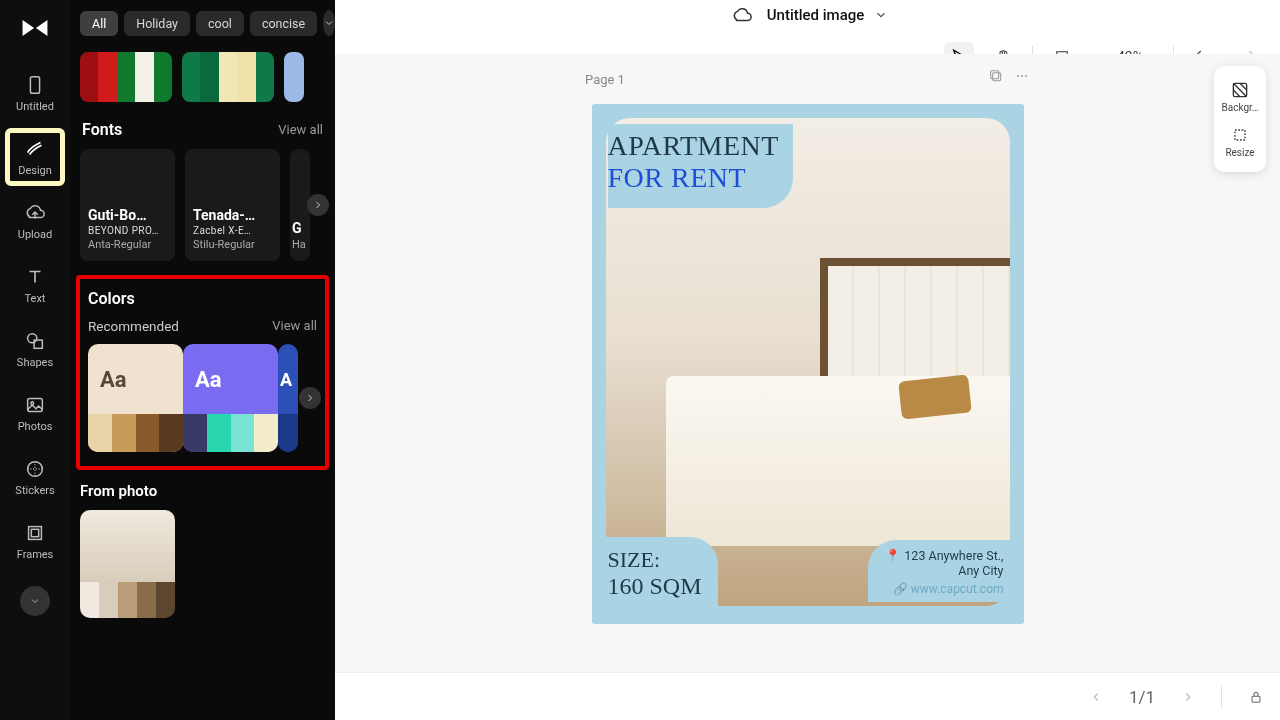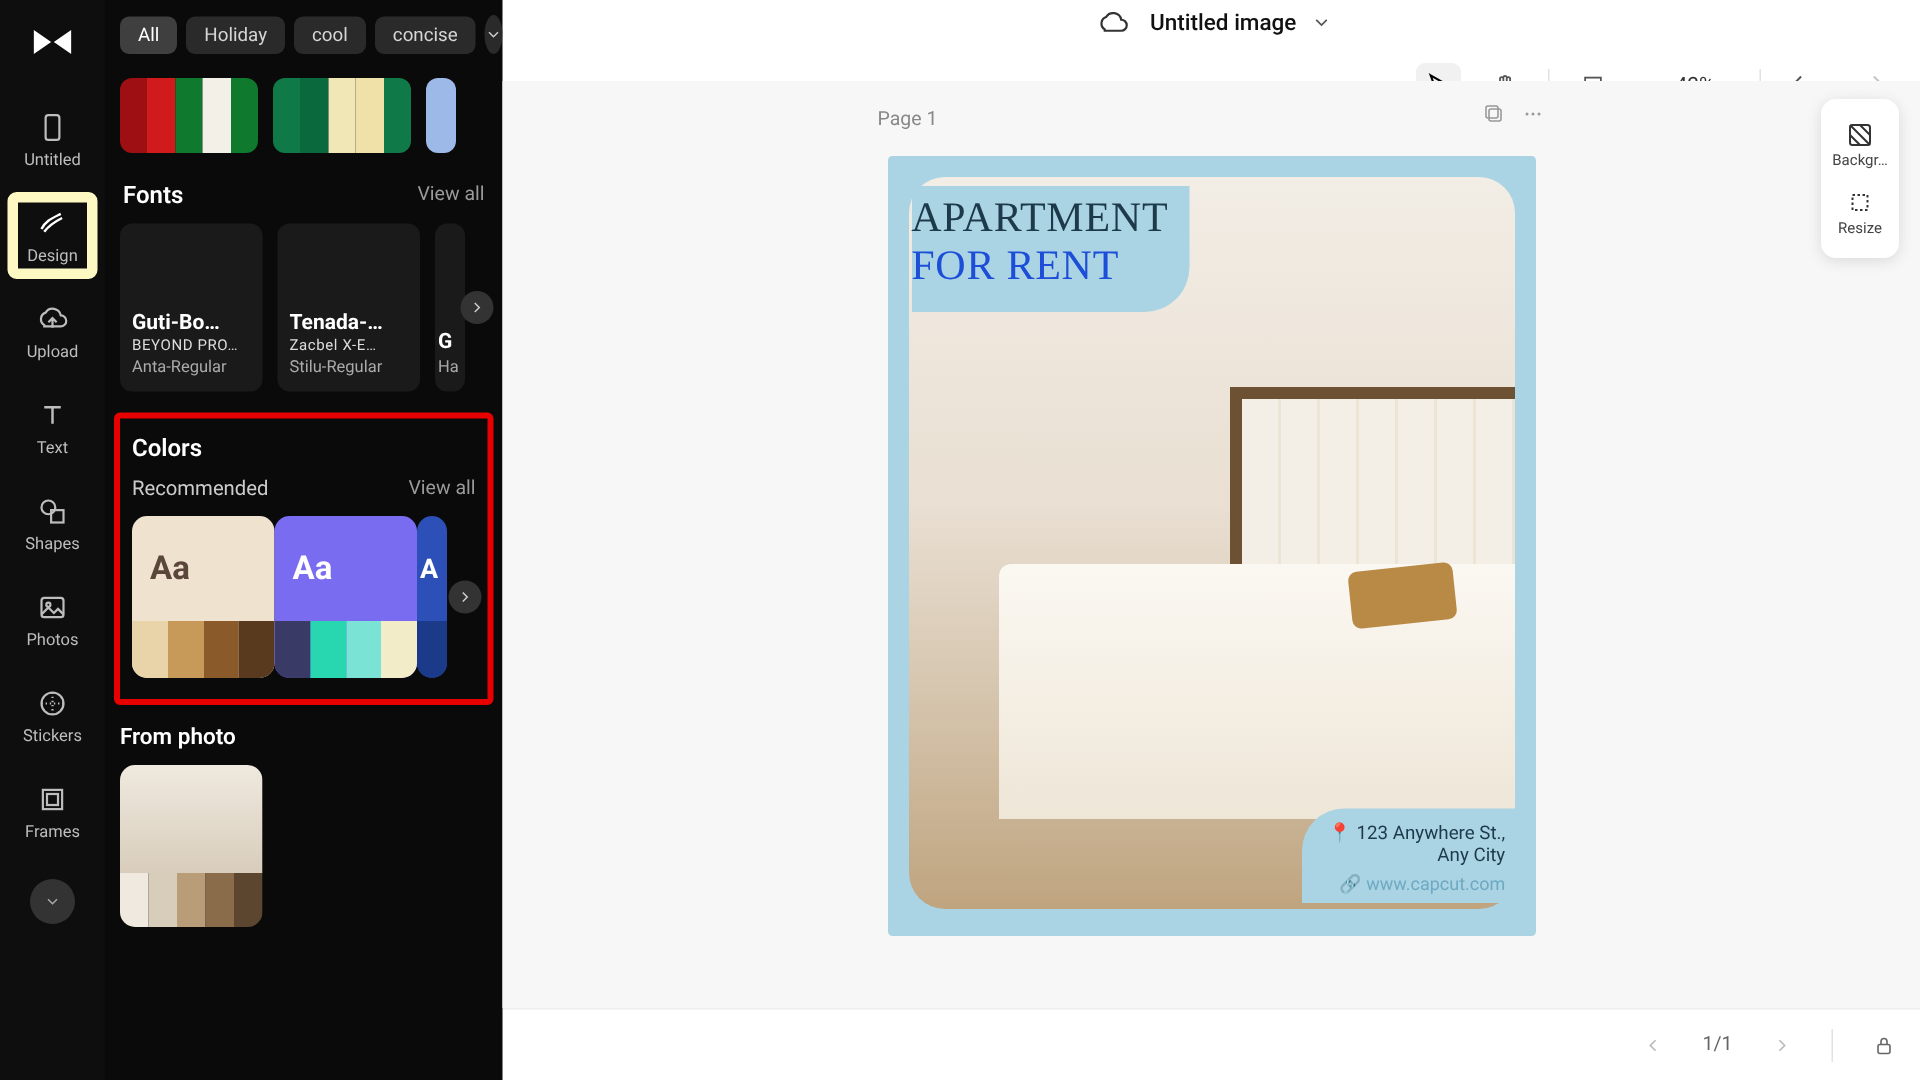--- a/index.html
+++ b/index.html
@@ -2,21 +2,21 @@
 <html><head>
 <meta charset="utf-8">
 <style>
 * { margin: 0; padding: 0; box-sizing: border-box; font-family: -apple-system, BlinkMacSystemFont, "Segoe UI", Roboto, sans-serif; }
 body { width: 1280px; height: 720px; overflow: hidden; display: flex; background: #fff; }
 
 
 .nav-rail { width: 70px; background: #0e0e0e; display: flex; flex-direction: column; align-items: center; padding-top: 10px; }
 .logo { width: 36px; height: 36px; display: flex; align-items: center; justify-content: center; margin-bottom: 18px; }
 .nav-item { width: 60px; height: 58px; display: flex; flex-direction: column; align-items: center; justify-content: center; color: #bdbdbd; font-size: 11px; gap: 4px; cursor: pointer; border-radius: 6px; margin-bottom: 6px; }
-.nav-item.active { border: 7px solid #fef9c3; }
+.nav-item.active { border: 5px solid #fef9c3; }
 .nav-item svg, .nav-item .nicon { width: 22px; height: 22px; }
 .nav-more { width: 30px; height: 30px; background: #333; border-radius: 50%; margin-top: 10px; display: flex; align-items: center; justify-content: center; color: #aaa; }
 
 
 .design-panel { width: 265px; background: #0a0a0a; color: #fff; padding: 10px 10px 0 10px; overflow: hidden; position: relative; }
 .filter-row { display: flex; gap: 6px; margin-bottom: 16px; align-items: center; }
 .chip { background: #2a2a2a; color: #d6d6d6; padding: 5px 12px; border-radius: 6px; font-size: 12.5px; cursor: pointer; }
 .chip.active { background: #3f3f3f; color: #fff; }
 .chip-more { width: 26px; height: 26px; background: #2a2a2a; border-radius: 50%; display: flex; align-items: center; justify-content: center; }
 
@@ -94,21 +94,21 @@
 .art-addr .a3 { font-size: 12px; color: #6ea9c2; margin-top: 4px; }
 
 
 .right-tools { position: absolute; top: 12px; right: 14px; background: #fff; border-radius: 10px; box-shadow: 0 2px 10px rgba(0,0,0,0.12); display: flex; flex-direction: column; padding: 8px 4px; width: 52px; }
 .rt-item { display: flex; flex-direction: column; align-items: center; gap: 2px; padding: 6px 0; font-size: 10px; color: #444; cursor: pointer; }
 
 
 .bottombar { height: 48px; display: flex; align-items: center; padding: 0 16px; gap: 14px; border-top: 1px solid #eee; }
 .bb-left { display: flex; align-items: center; gap: 12px; }
 .bb-add { display: flex; align-items: center; gap: 6px; font-size: 14px; color: #333; cursor: pointer; }
-.bb-right { margin-left: auto; display: flex; align-items: center; gap: 26px; color: #666; font-size: 13px; }
+.bb-right { margin-left: auto; display: flex; align-items: center; gap: 26px; color: #666; font-size: 17px; }
 svg { display: block; }
 </style>
 </head>
 <body>
 
 <div class="nav-rail">
   <div class="logo">
     <svg viewBox="0 0 36 36" width="32" height="32">
         <path d="M4 9 L17 18 L4 27 Z M32 9 L19 18 L32 27 Z" fill="#fff"></path>
       </svg>
@@ -375,20 +375,24 @@
     <div class="artboard">
       <div class="room-img">
         <div class="headboard"></div>
         <div class="bed"></div>
         <div class="pillow"></div>
       </div>
       <div class="art-title">
         <div class="l1">APARTMENT</div>
         <div class="l2">FOR RENT</div>
       </div>
+      <div class="art-size">
+        <div class="s1">SIZE:</div>
+        <div class="s2">160 SQM</div>
+      </div>
       <div class="art-addr">
         <div class="a1">📍 <span>123 Anywhere St.,</span></div>
         <div class="a2">Any City</div>
         <div class="a3">🔗 <span>www.capcut.com</span></div>
       </div>
     </div>
 
     <div class="right-tools">
       <div class="rt-item">
         <svg viewBox="0 0 24 24" width="20" height="20" fill="none" stroke="#333" stroke-width="1.6">

